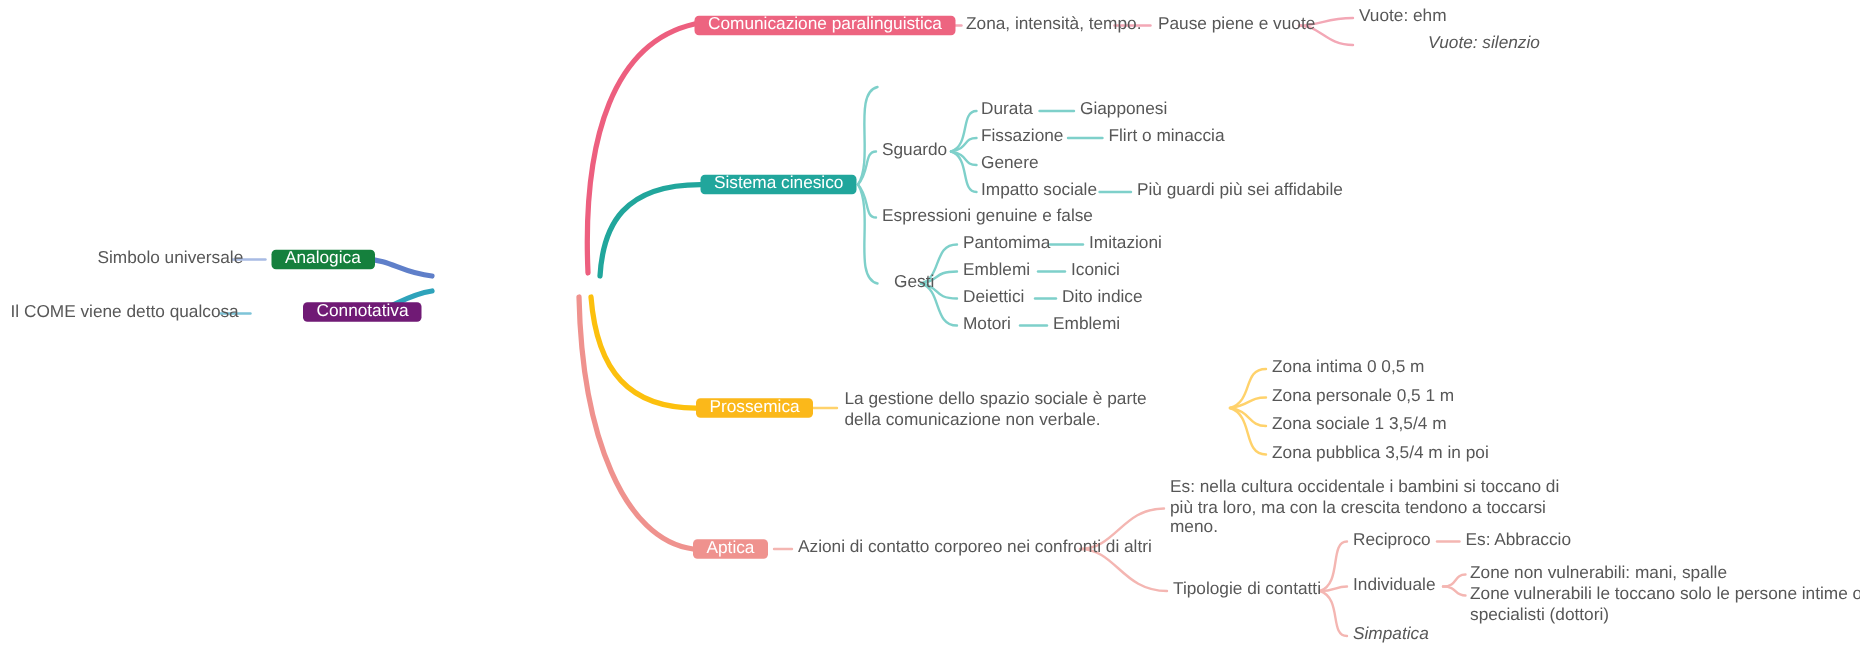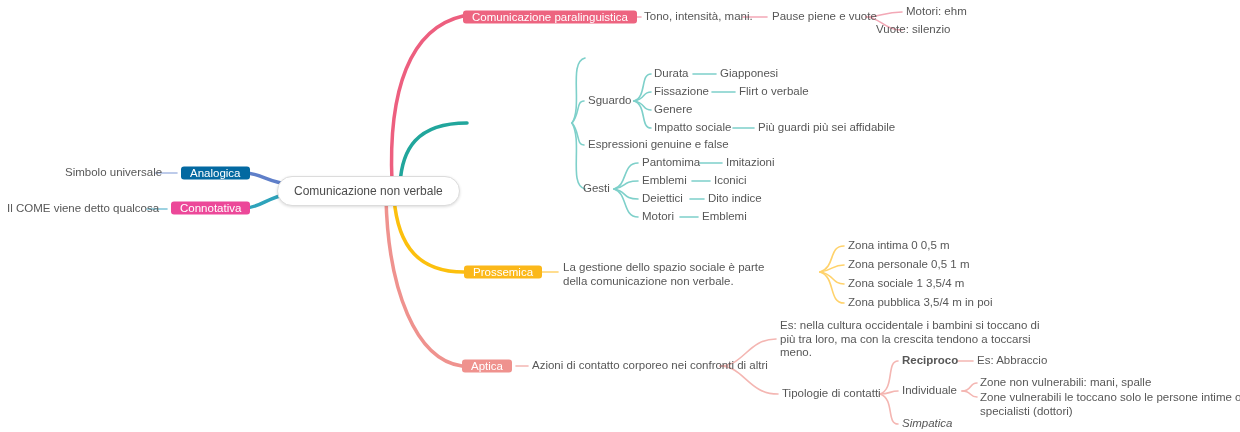--- a/index.html
+++ b/index.html
@@ -19,22 +19,22 @@
   }
   .wrap{white-space:normal;}
   .box{
     position:absolute;z-index:2;
     transform:translateY(-50%);
     white-space:nowrap;
     font-size:11.5px;color:#ffffff;
     padding:0 9px;border-radius:3px;
     line-height:13px;
   }
-  .box-analogica{background:#0369a1;}
-  .box-connotativa{background:#ec4899;}
+  .box-analogica{background:#15803d;}
+  .box-connotativa{background:#701a75;margin-left:31px;}
   .box-para{background:#ed6480;}
   .box-cinesico{background:#21a69c;}
   .box-prossemica{background:#fbb81a;}
   .box-aptica{background:#ef928e;}
   .root-node{
     position:absolute;z-index:3;
     transform:translateY(-50%);
     white-space:nowrap;
     background:#ffffff;
     border:1px solid #dcdcdc;
@@ -108,64 +108,64 @@
       <path d="M720,366 C744,366 748,394 778,394"></path>
       <path d="M880,394 C895,389 886,361 898,361"></path>
       <path d="M880,394 C890,394 890,391 898,391"></path>
       <path d="M880,394 C895,399 886,424 898,424"></path>
       <path d="M958,361 L973,361"></path>
       <path d="M962,391 C972,391 969,383 977,383"></path>
       <path d="M962,391 C972,391 969,397 977,397"></path>
     </g>
   </svg>
 
-  <div class="root-node" style="left:277px;top:191px;">Comunicazione non verbale</div>
 
   <div class="lbl" style="left:65px;top:173px;">Simbolo universale</div>
   <div class="box box-analogica" style="left:181px;top:173px;">Analogica</div>
 
   <div class="lbl" style="left:7px;top:209px;">Il COME viene detto qualcosa</div>
   <div class="box box-connotativa" style="left:171px;top:208px;">Connotativa</div>
 
   <div class="box box-para" style="left:463px;top:17px;">Comunicazione paralinguistica</div>
-  <div class="lbl" style="left:644px;top:17px;">Tono, intensità, mani.</div>
+  <div class="lbl" style="left:644px;top:17px;">Zona, intensità, tempo.</div>
   <div class="lbl" style="left:772px;top:17px;">Pause piene e vuote</div>
-  <div class="lbl" style="left:906px;top:12px;">Motori: ehm</div>
-  <div class="lbl" style="left:876px;top:30px;">Vuote: silenzio</div>
+  <div class="lbl" style="left:906px;top:12px;">Vuote: ehm</div>
+  <div class="lbl" style="left:952px;top:30px;font-style:italic;">Vuote: silenzio</div>
 
+  <div class="box box-cinesico" style="left:467px;top:123px;">Sistema cinesico</div>
   <div class="lbl" style="left:588px;top:101px;">Sguardo</div>
   <div class="lbl" style="left:654px;top:74px;">Durata</div>
   <div class="lbl" style="left:720px;top:74px;">Giapponesi</div>
   <div class="lbl" style="left:654px;top:92px;">Fissazione</div>
-  <div class="lbl" style="left:739px;top:92px;">Flirt o verbale</div>
+  <div class="lbl" style="left:739px;top:92px;">Flirt o minaccia</div>
   <div class="lbl" style="left:654px;top:110px;">Genere</div>
   <div class="lbl" style="left:654px;top:128px;">Impatto sociale</div>
   <div class="lbl" style="left:758px;top:128px;">Più guardi più sei affidabile</div>
   <div class="lbl" style="left:588px;top:145px;">Espressioni genuine e false</div>
-  <div class="lbl" style="left:583px;top:189px;text-align:center;">Gesti</div>
+  <div class="lbl" style="left:596px;top:189px;text-align:center;">Gesti</div>
   <div class="lbl" style="left:642px;top:163px;">Pantomima</div>
   <div class="lbl" style="left:726px;top:163px;">Imitazioni</div>
   <div class="lbl" style="left:642px;top:181px;">Emblemi</div>
   <div class="lbl" style="left:714px;top:181px;">Iconici</div>
   <div class="lbl" style="left:642px;top:199px;">Deiettici</div>
   <div class="lbl" style="left:708px;top:199px;">Dito indice</div>
   <div class="lbl" style="left:642px;top:217px;">Motori</div>
   <div class="lbl" style="left:702px;top:217px;">Emblemi</div>
 
   <div class="box box-prossemica" style="left:464px;top:272px;">Prossemica</div>
   <div class="lbl wrap" style="left:563px;top:274px;width:222px;">La gestione dello spazio sociale è parte della comunicazione non verbale.</div>
   <div class="lbl" style="left:848px;top:246px;">Zona intima 0 0,5 m</div>
   <div class="lbl" style="left:848px;top:265px;">Zona personale 0,5 1 m</div>
   <div class="lbl" style="left:848px;top:284px;">Zona sociale 1 3,5/4 m</div>
   <div class="lbl" style="left:848px;top:303px;">Zona pubblica 3,5/4 m in poi</div>
 
   <div class="box box-aptica" style="left:462px;top:366px;">Aptica</div>
   <div class="lbl wrap" style="left:780px;top:339px;width:272px;">Es: nella cultura occidentale i bambini si toccano di più tra loro, ma con la crescita tendono a toccarsi meno.</div>
   <div class="lbl" style="left:532px;top:366px;">Azioni di contatto corporeo nei confronti di altri</div>
   <div class="lbl" style="left:782px;top:394px;">Tipologie di contatti</div>
-  <div class="lbl" style="left:902px;top:361px;font-weight:bold;">Reciproco</div>
+  <div class="lbl" style="left:902px;top:361px;">Reciproco</div>
   <div class="lbl" style="left:977px;top:361px;">Es: Abbraccio</div>
   <div class="lbl" style="left:902px;top:391px;">Individuale</div>
   <div class="lbl" style="left:980px;top:383px;">Zone non vulnerabili: mani, spalle</div>
   <div class="lbl wrap" style="left:980px;top:404px;width:272px;">Zone vulnerabili le toccano solo le persone intime o specialisti (dottori)</div>
   <div class="lbl" style="left:902px;top:424px;font-style:italic;">Simpatica</div>
 
 </div>
 
 </body></html>

